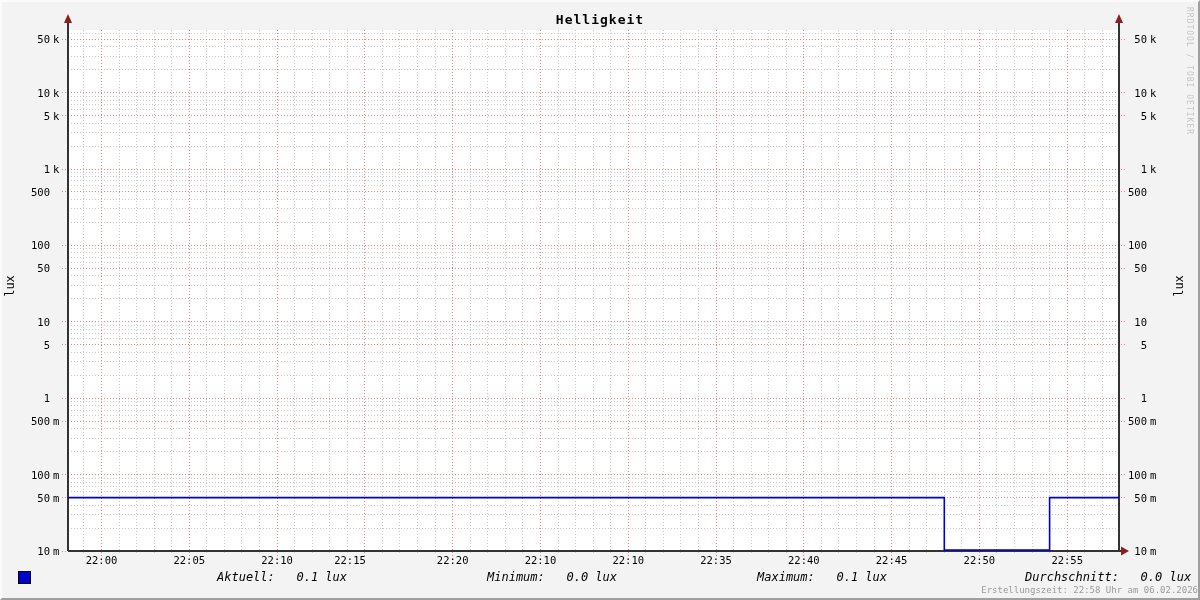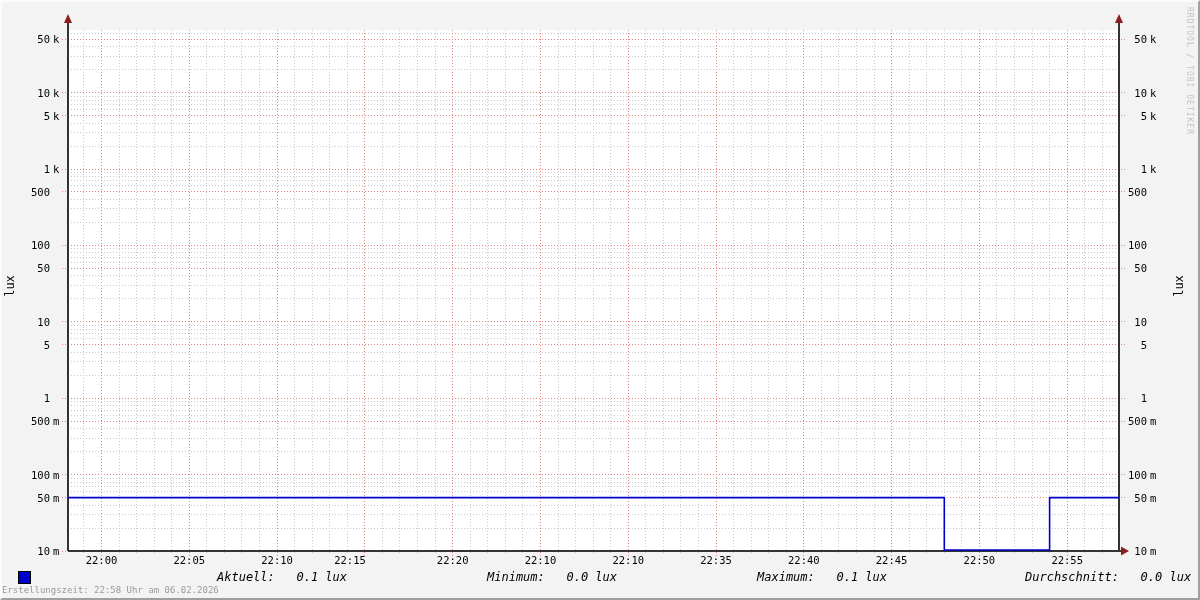--- a/index.html
+++ b/index.html
@@ -22,21 +22,21 @@
   .xtick{width:60px;text-align:center;top:552px;}
   .ynum-l{left:0;width:48px;text-align:right;}
   .ysuf-l{left:51px;}
   .ynum-r{left:1123px;width:22px;text-align:right;}
   .ysuf-r{left:1148px;}
   #legend-row{font-size:12px;line-height:13px;}
   #legend-swatch{left:16px;top:569px;width:11px;height:11px;border:1px solid #000;background:#0000cc;}
   #legend-label{left:31px;top:602px;font-size:12px;}
   .stat{top:569px;font-size:12px;white-space:pre;font-style:italic;}
   #stat-0{left:215px;} #stat-1{left:485px;} #stat-2{left:755px;} #stat-3{left:1023px;}
-  #footer{left:0;right:0;top:583px;text-align:left;font-size:9px;color:#9a9a9a;white-space:pre;}
+  #footer{left:0;right:0;top:583px;text-align:right;font-size:9px;color:#9a9a9a;white-space:pre;}
   #tick-layer{left:0;top:0;width:1200px;height:600px;pointer-events:none;}
 </style>
 </head>
 <body>
 
 <div id="graph">
   <svg id="chart-svg" width="1200" height="600">
       <rect x="66" y="28" width="1051" height="521" fill="#ffffff"></rect>
       <line x1="81.94200000000001" y1="28" x2="81.94200000000001" y2="551.5" stroke="#c9c9c9" stroke-width="1" stroke-dasharray="1 2" shape-rendering="crispEdges"></line>
       <line x1="117.05799999999999" y1="28" x2="117.05799999999999" y2="551.5" stroke="#c9c9c9" stroke-width="1" stroke-dasharray="1 2" shape-rendering="crispEdges"></line>
@@ -159,20 +159,21 @@
       <line x1="60" y1="37.198691668728145" x2="1123" y2="37.198691668728145" stroke="#e88484" stroke-width="1" stroke-dasharray="1 2" shape-rendering="crispEdges"></line>
       <line x1="66" y1="18" x2="66" y2="549" stroke="#333333" stroke-width="1.5" shape-rendering="crispEdges"></line>
       <line x1="1117" y1="18" x2="1117" y2="549" stroke="#333333" stroke-width="1.5" shape-rendering="crispEdges"></line>
       <line x1="66" y1="549" x2="1120" y2="549" stroke="#333333" stroke-width="1.5" shape-rendering="crispEdges"></line>
       <polygon points="62,21 70,21 66,12" fill="#8b1e1e"></polygon>
       <polygon points="1113,21 1121,21 1117,12" fill="#8b1e1e"></polygon>
       <polygon points="1119,544.5 1119,553.5 1127,549" fill="#8b1e1e"></polygon>
       <path d="M66.0 495.6 L942.3 495.6 L942.3 548.0 L1047.6 548.0 L1047.6 495.6 L1117.0 495.6" fill="none" stroke="#0000cc" stroke-width="1.6"></path>
     </svg>
 
+  <div id="title" class="abs">Helligkeit</div>
   <div id="watermark" class="abs">RRDTOOL / TOBI OETIKER</div>
 
   <div id="unit-left" class="abs unit-label">lux</div>
   <div id="unit-right" class="abs unit-label">lux</div>
 
   <div id="tick-layer" class="abs">
       <div class="abs tick xtick" style="left: 69.5px; top: 552px;">22:00</div>
       <div class="abs tick xtick" style="left: 157.29px; top: 552px;">22:05</div>
       <div class="abs tick xtick" style="left: 245.08px; top: 552px;">22:10</div>
       <div class="abs tick xtick" style="left: 318px; top: 552px;">22:15</div>

